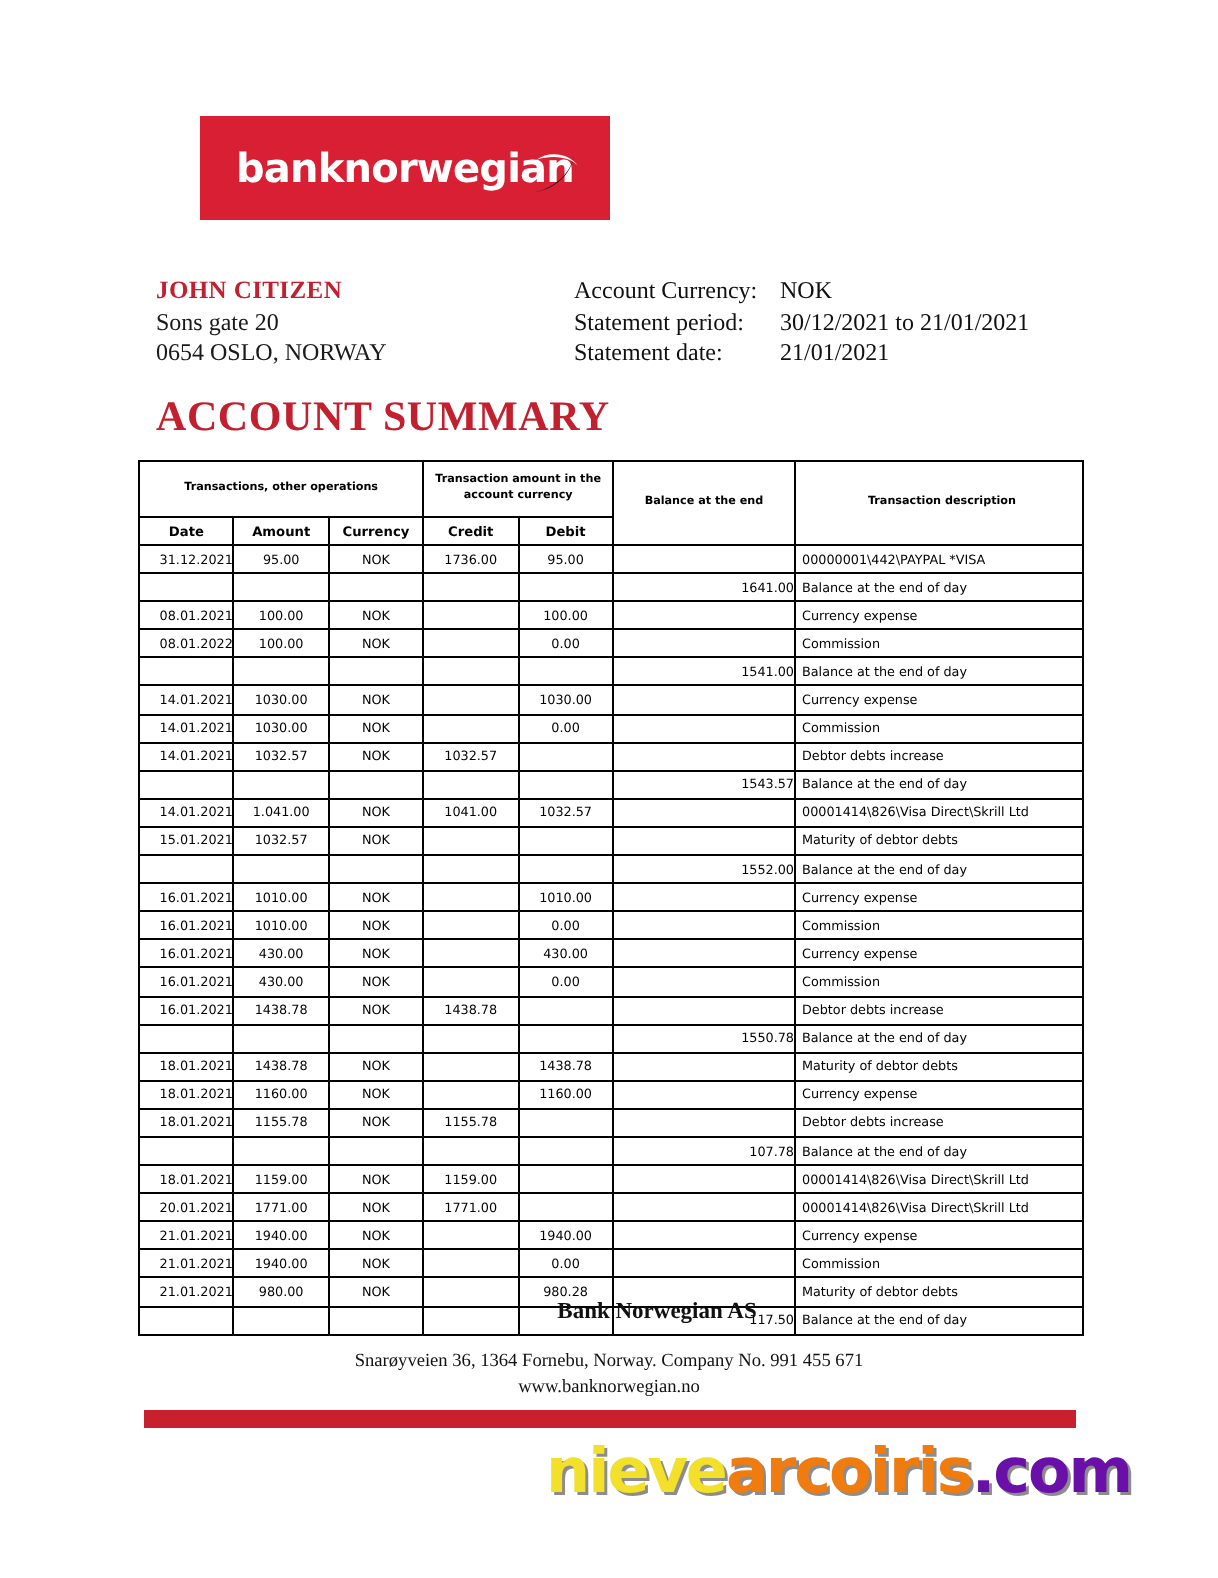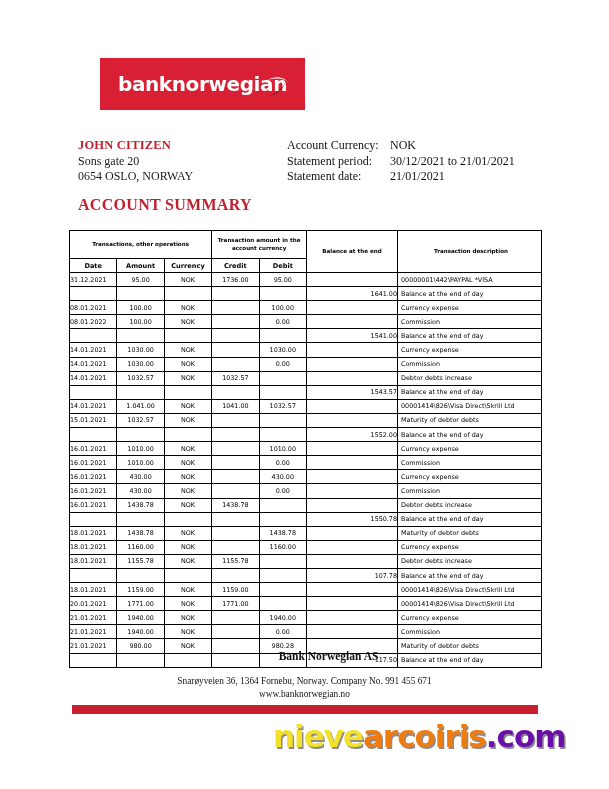--- a/index.html
+++ b/index.html
@@ -25,32 +25,32 @@
   .customer{position:absolute;left:78px;top:138px;line-height:15.5px;}
   .cust-name{color:#c3202f;font-weight:700;font-size:12.5px;letter-spacing:0.2px;}
   .cust-line{color:#1a1a1a;font-size:12px;}
 
   .meta{position:absolute;left:287px;top:138px;font-size:12px;color:#111;}
   .meta-row{display:flex;line-height:15.5px;white-space:nowrap;}
   .meta-label{width:103px;flex:none;}
   .meta-val{}
 
   .summary-title{position:absolute;left:78px;top:196px;color:#c3202f;
-    font-weight:700;font-size:16px;letter-spacing:0.3px;}
+    font-weight:700;font-size:21px;letter-spacing:0.3px;}
 
   
   .tbl-wrap{position:absolute;left:69px;top:230px;width:473px;}
   table.stmt{border-collapse:collapse;width:473px;
     font-family:"DejaVu Sans", sans-serif;table-layout:fixed;}
   table.stmt td,table.stmt th{border:1px solid #000;padding:0;}
   .hdr-top th{height:27px;font-size:5.6px;font-weight:700;text-align:center;
     line-height:7.5px;padding:1px 2px;}
   .hdr-sub th{height:13px;font-size:6.6px;font-weight:700;text-align:center;}
   tbody td{height:13.1px;font-size:6.4px;color:#000;}
-  .c-date{width:54px;text-align:left;}
+  .c-date{width:54px;text-align:right;}
   .c-amt{width:46px;text-align:center;}
   .c-cur{width:40px;text-align:center;}
   .c-cred{width:50px;text-align:center;}
   .c-deb{width:53px;text-align:center;}
   .c-bal{width:90px;text-align:right;}
   .c-desc{width:140px;text-align:left;padding-left:3px !important;margin-left:12px;}
 
   
   .bank-name{position:absolute;left:0;right:0;top:650px;text-align:center;
     font-weight:700;font-size:11.5px;color:#111;font-family:"Liberation Serif",serif;padding-left:48px;}

